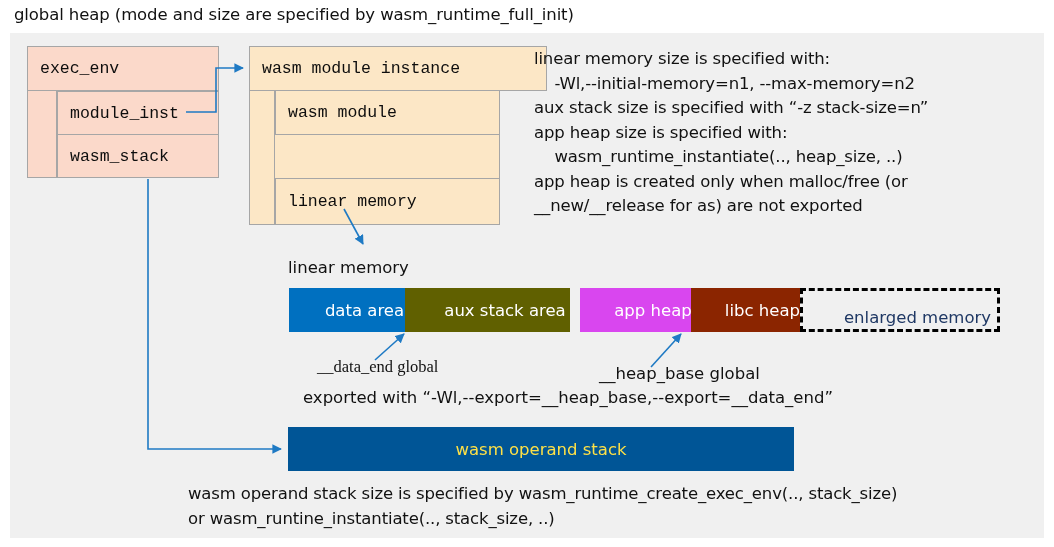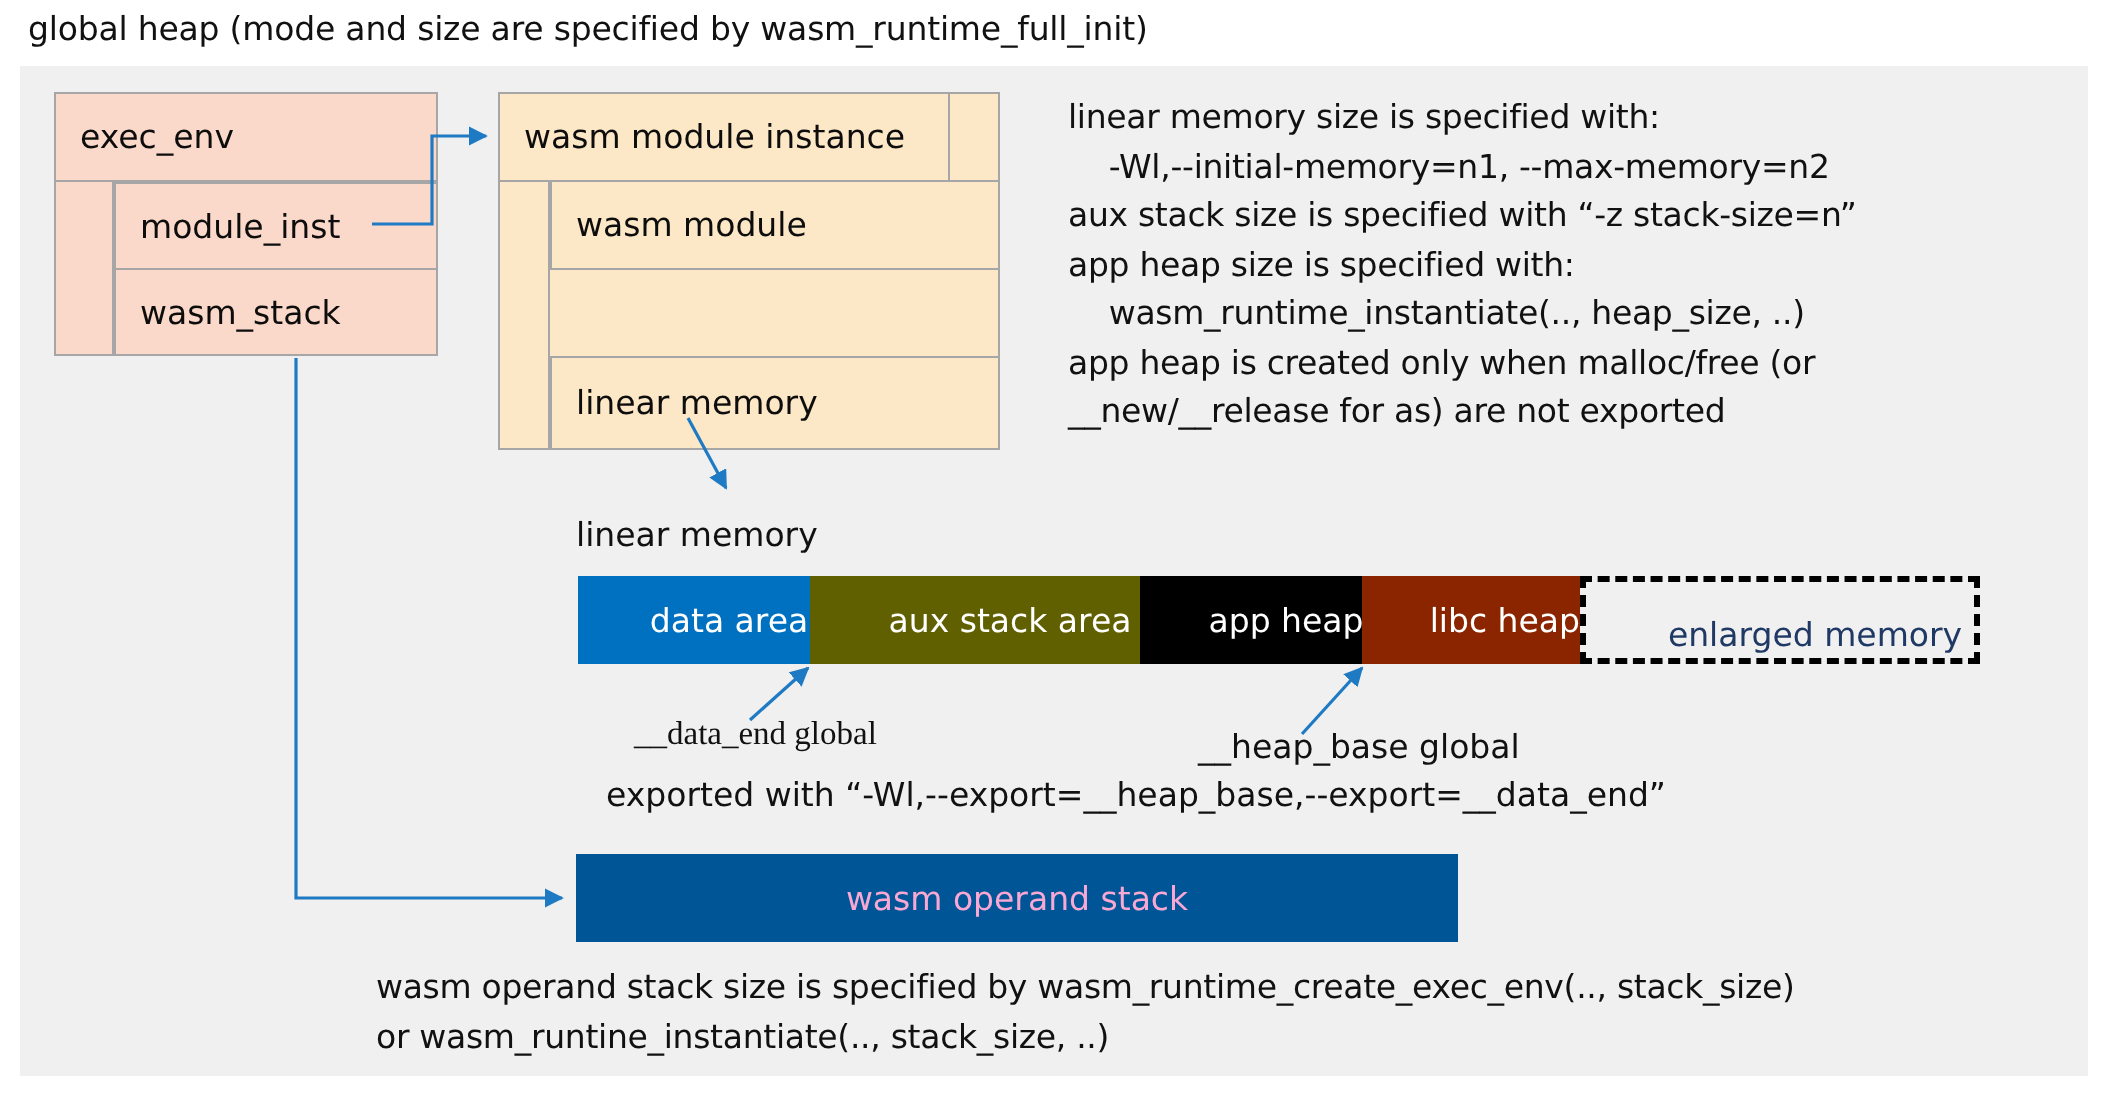--- a/index.html
+++ b/index.html
@@ -29,39 +29,39 @@
   }
 
   
   .box {
     position: absolute;
     box-sizing: border-box;
     border: 1px solid #a6a6a6;
     display: flex; align-items: center;
     font-size: 16.5px; color: #0d0d0d;
   }
-  .box > span { padding-left: 12px; }
+  .box > span { padding-left: 12px; font-family: Liberation Mono, monospace; }
 
   .pink { background: #fbd9ca; }
   .cream { background: #fce7c6; }
 
   
   #execenv-outer { left: 27px; top: 46px; width: 192px; height: 132px;
                    border: 1px solid #a6a6a6; background: #fbd9ca;
                    position: absolute; box-sizing: border-box; }
   #execenv-title { left: 27px; top: 46px; width: 192px; height: 45px; }
   #execenv-indent { position: absolute; left: 27px; top: 91px; width: 30px; height: 87px;
                     border-right: 1px solid #a6a6a6; box-sizing: border-box; }
   #module-inst { left: 57px; top: 91px; width: 162px; height: 44px; }
   #wasm-stack  { left: 57px; top: 134px; width: 162px; height: 44px; }
 
   
   #wmi-outer { position: absolute; left: 249px; top: 46px; width: 251px; height: 179px;
                border: 1px solid #a6a6a6; background: #fce7c6; box-sizing: border-box; }
-  #wmi-title { left: 249px; top: 46px; width: 226px; height: 45px; }
+  #wmi-title { left: 249px; top: 46px; width: 298px; height: 45px; }
   #wmi-indent { position: absolute; left: 249px; top: 90px; width: 26px; height: 135px;
                 border-right: 1px solid #a6a6a6; box-sizing: border-box; }
   #wasm-module { left: 275px; top: 90px; width: 225px; height: 45px; }
   #wasm-funcs  { left: 275px; top: 134px; width: 225px; height: 45px; }
   #wasm-linmem { left: 275px; top: 178px; width: 225px; height: 47px; }
 
   
   #desc {
     position: absolute; left: 534px; top: 47px;
     font-size: 16.5px; line-height: 24.5px; color: #111111;
@@ -96,22 +96,22 @@
     position: absolute; left: 599px; top: 364px;
     font-size: 16.5px; color: #111111; white-space: nowrap;
   }
   #ann-exported {
     position: absolute; left: 303px; top: 388px;
     font-size: 16.5px; color: #111111; white-space: nowrap;
   }
 
   
   #opstack {
-    position: absolute; left: 288px; top: 427px; width: 441px; height: 44px;
-    background: #005596; color: #f9a8d4;
+    position: absolute; left: 288px; top: 427px; width: 506px; height: 44px;
+    background: #005596; color: #fde047;
     display: flex; align-items: center; justify-content: center;
     font-size: 16.5px;
   }
   #bottom-text {
     position: absolute; left: 188px; top: 481px;
     font-size: 16.5px; line-height: 25px; color: #111111;
     white-space: pre; letter-spacing: -0.15px;
   }
 
   
@@ -160,21 +160,21 @@
 __new/__release for as) are not exported</div>
 
   <div id="linmem-label">linear memory</div>
   <div id="membar">
       <div class="seg" style="width: 116px; background: rgb(0, 112, 192); color: rgb(255, 255, 255);">
         <span style="padding: 0px;">data area</span>
       </div>
       <div class="seg" style="width: 165px; background: rgb(96, 96, 0); color: rgb(255, 255, 255);">
         <span style="padding: 0px;">aux stack area</span>
       </div>
-      <div class="seg" style="width: 111px; background: #000000; color: rgb(255, 255, 255);">
+      <div class="seg" style="width: 111px; background: #d946ef; color: rgb(255, 255, 255); margin-left: 10px;">
         <span style="padding: 0px;">app heap</span>
       </div>
       <div class="seg" style="width: 109px; background: rgb(139, 37, 0); color: rgb(255, 255, 255); justify-content: flex-end;">
         <span style="padding: 0px;">libc heap</span>
       </div>
       <div class="seg dashed" style="width: 200px; color: rgb(31, 56, 100);">
         <span style="padding: 0px; margin-top: 14px;">enlarged memory</span>
       </div>
     </div>
 

